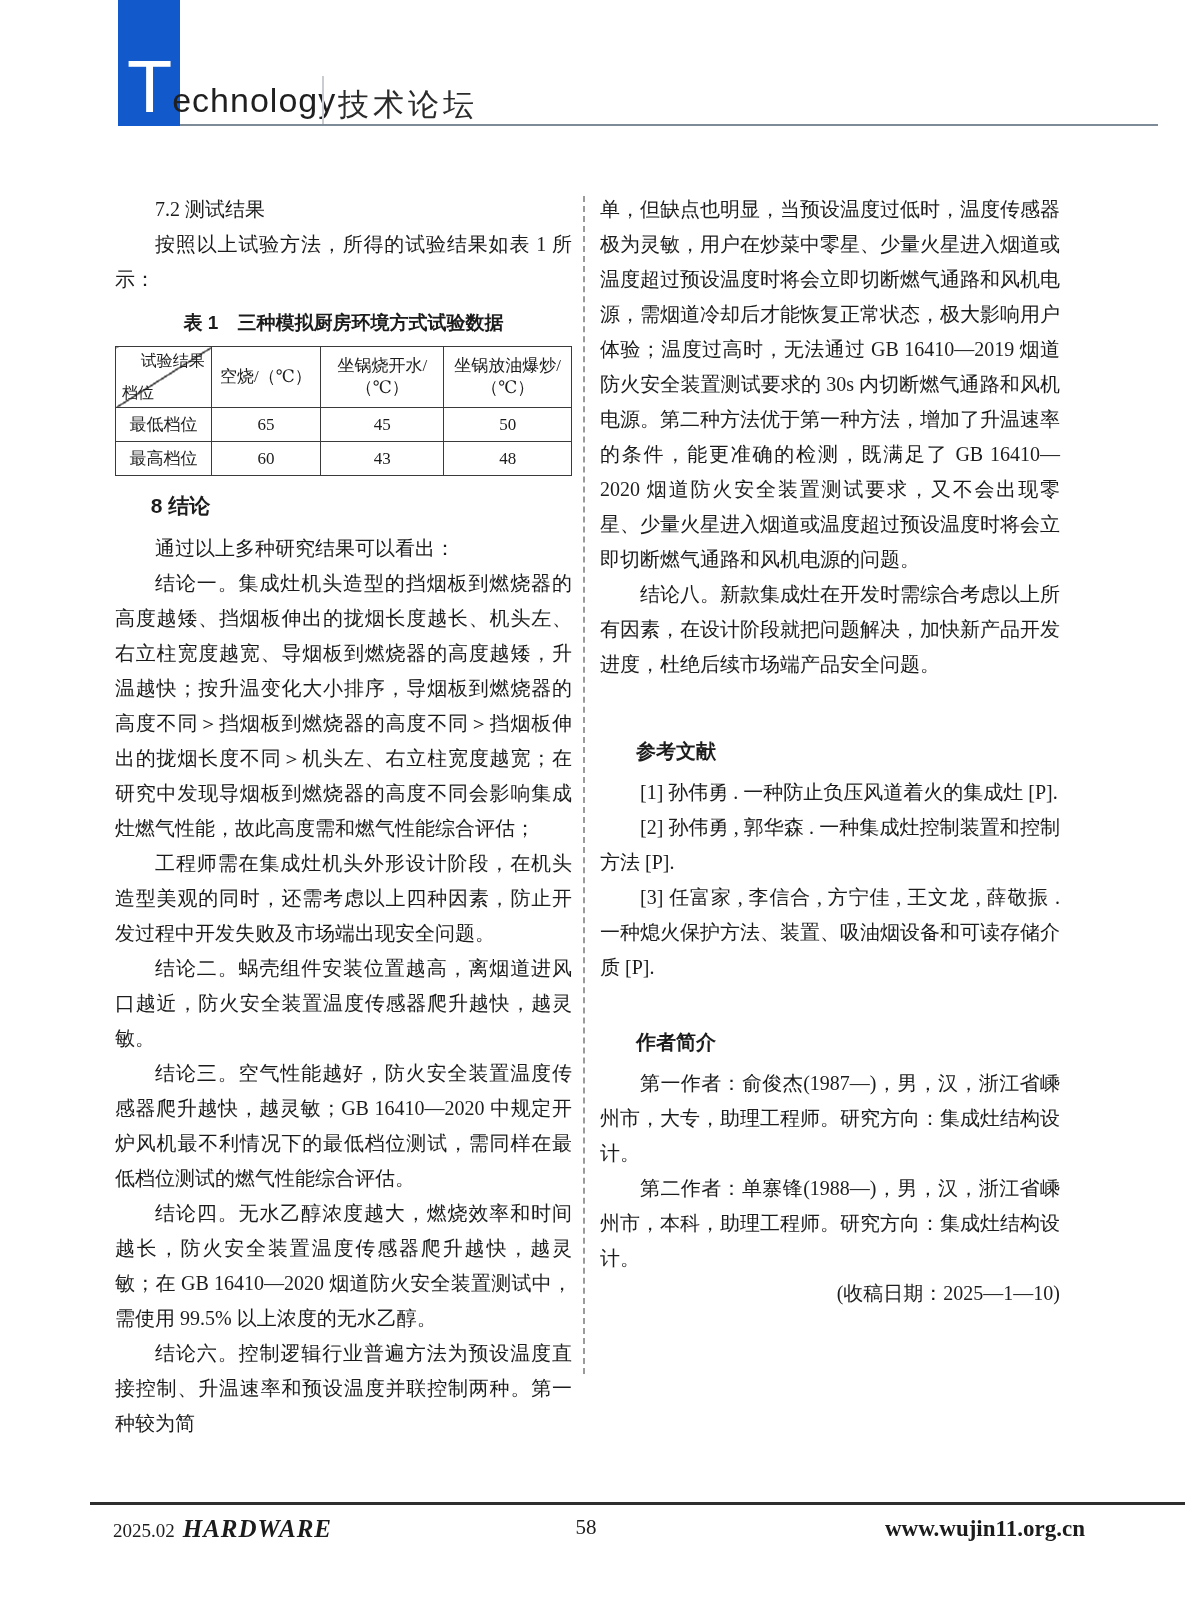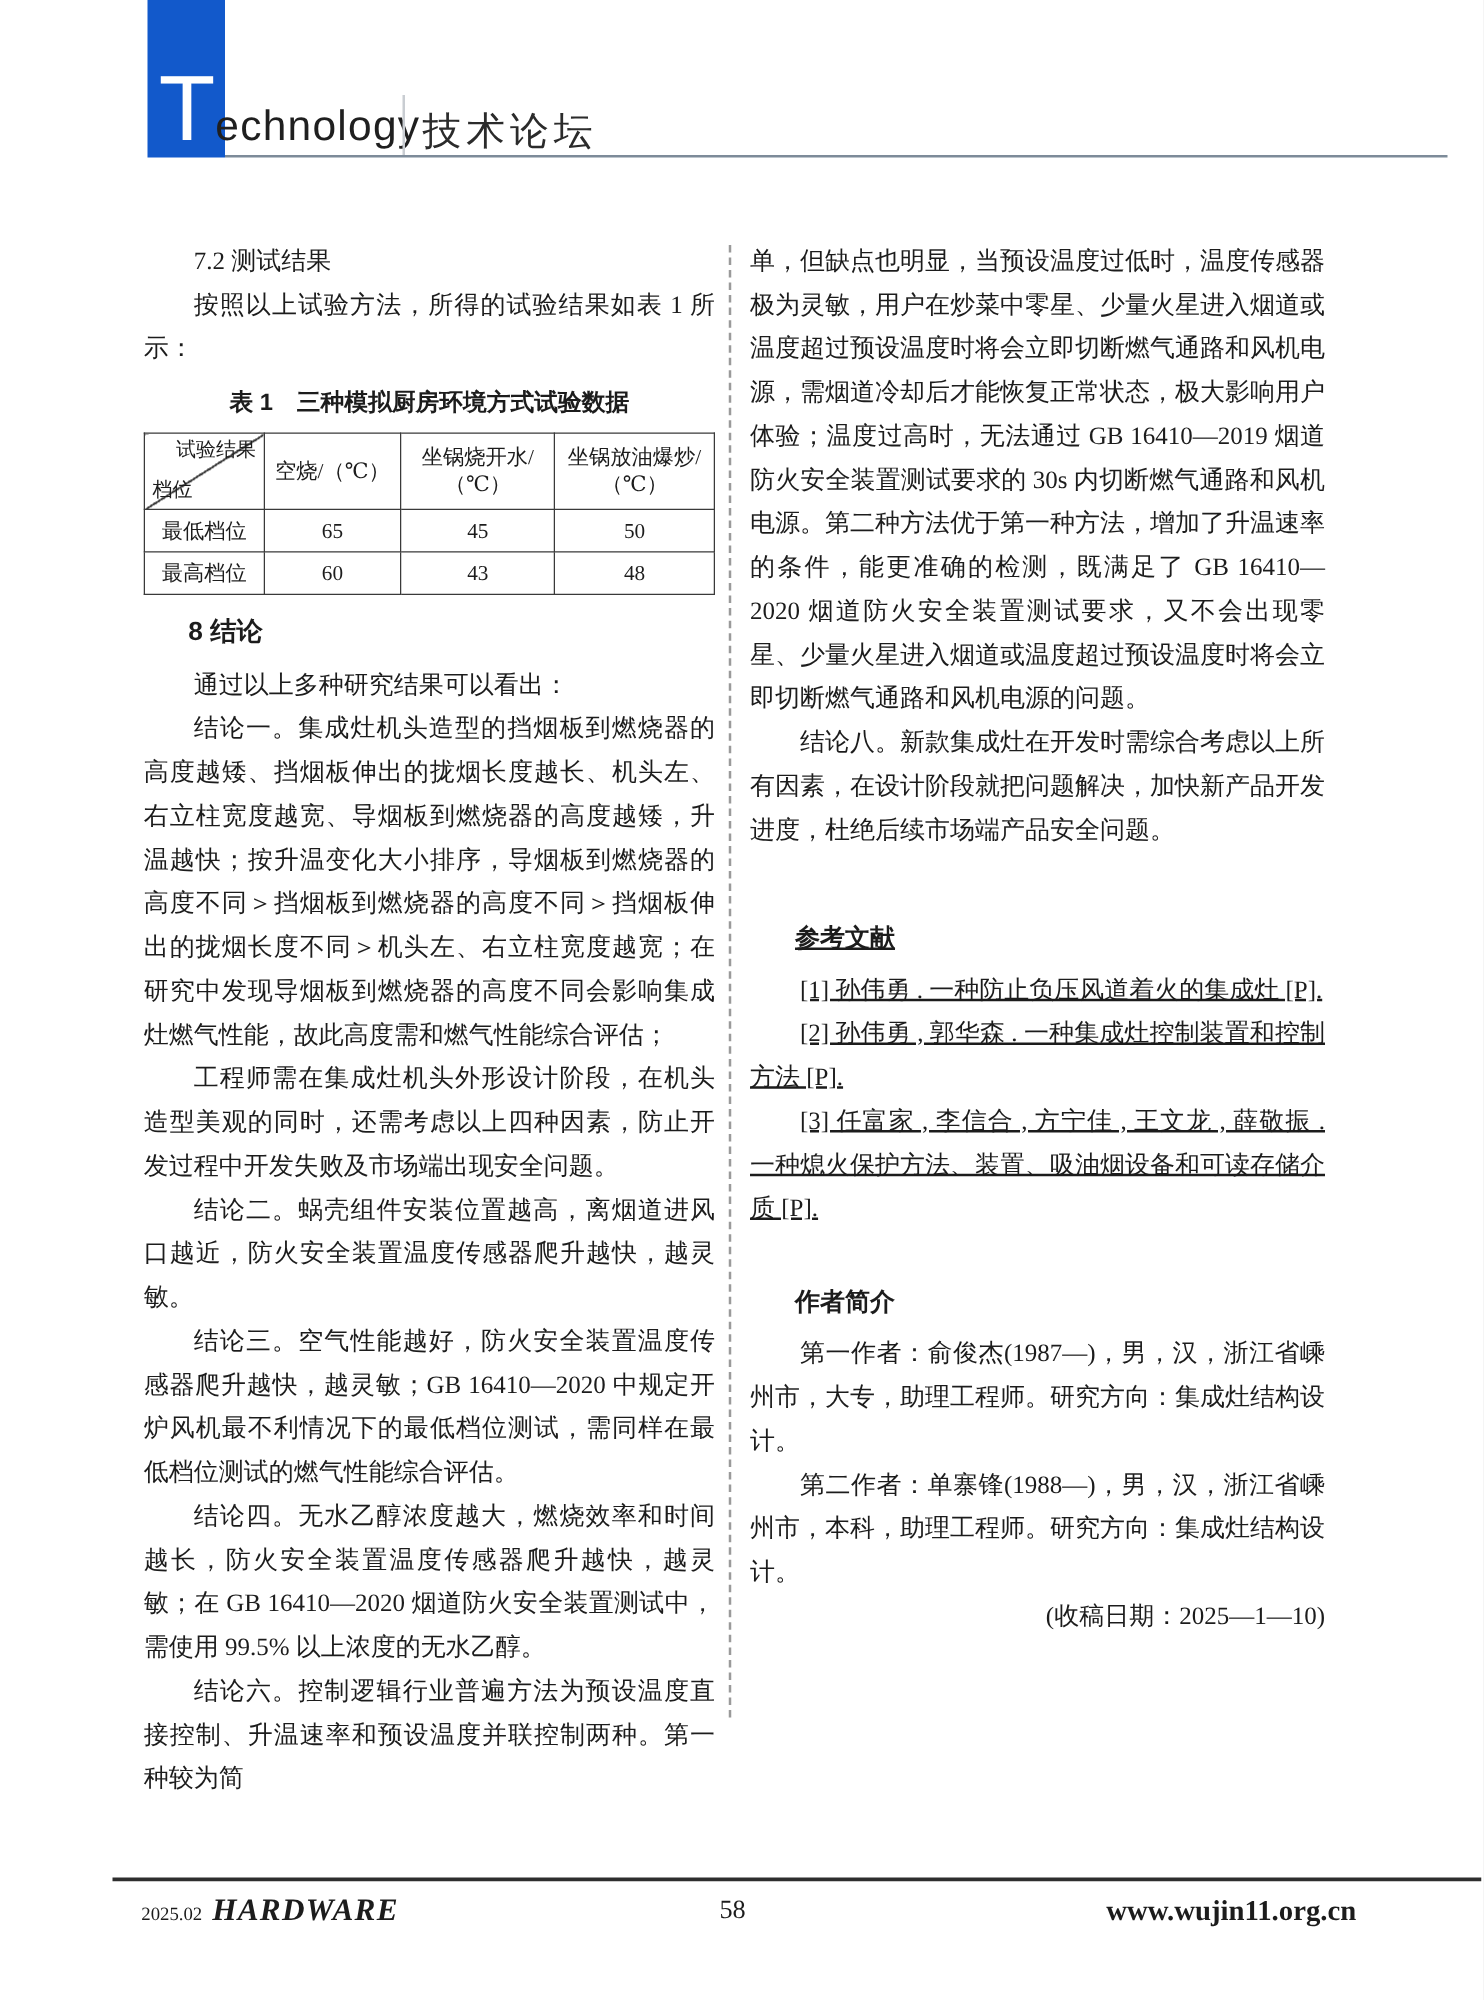--- a/index.html
+++ b/index.html
@@ -33,29 +33,29 @@
   .tbl-caption{font-family:"Liberation Sans","DejaVu Sans",sans-serif;font-weight:bold;
                font-size:19px;text-align:center;text-indent:0 !important;margin:8px 0 6px !important;}
   table.data{border-collapse:collapse;width:100%;margin:2px 0 10px;font-size:17px;line-height:22px;}
   table.data td{border:1px solid #3a3a3a;text-align:center;vertical-align:middle;padding:2px 4px;}
   td.diag{position:relative;width:21%;height:56px;padding:0;
     background:linear-gradient(to bottom right,transparent calc(50% - 0.8px),#3a3a3a calc(50% - 0.8px),#3a3a3a calc(50% + 0.8px),transparent calc(50% + 0.8px));}
   .diag-top{position:absolute;top:3px;right:6px;font-size:16px;}
   .diag-bottom{position:absolute;bottom:3px;left:6px;font-size:16px;}
   .row-h{height:34px;}
   
-  .ref-section{margin-top:52px;text-decoration:underline;}
+  .ref-section{margin-top:52px;}
   .author-section{margin-top:40px;}
   .block-heading{font-family:"Liberation Sans","DejaVu Sans",sans-serif;font-weight:bold;
                  font-size:20px;text-indent:1.8em;margin:0 0 6px;}
   .date-line{text-align:right;text-indent:0 !important;}
   
   .footer-rule{position:absolute;left:90px;top:1502px;width:1095px;height:3px;background:#2e2e2e;}
   .footer-left{position:absolute;left:113px;top:1515px;font-size:20px;display:flex;align-items:baseline;gap:8px;}
-  .footer-issue{font-size:15px;text-align:right;}
+  .footer-issue{font-size:19px;text-align:right;}
   .footer-journal{font-weight:bold;font-style:italic;font-size:25px;letter-spacing:1px;}
   .footer-page{position:absolute;left:0;top:1515px;width:1172px;text-align:center;font-size:21px;}
   .footer-site{position:absolute;right:102px;top:1516px;font-weight:bold;font-size:23px;}
 </style>
 </head>
 <body>
 
 <div class="page">
 
   <div class="logo-block"></div>

